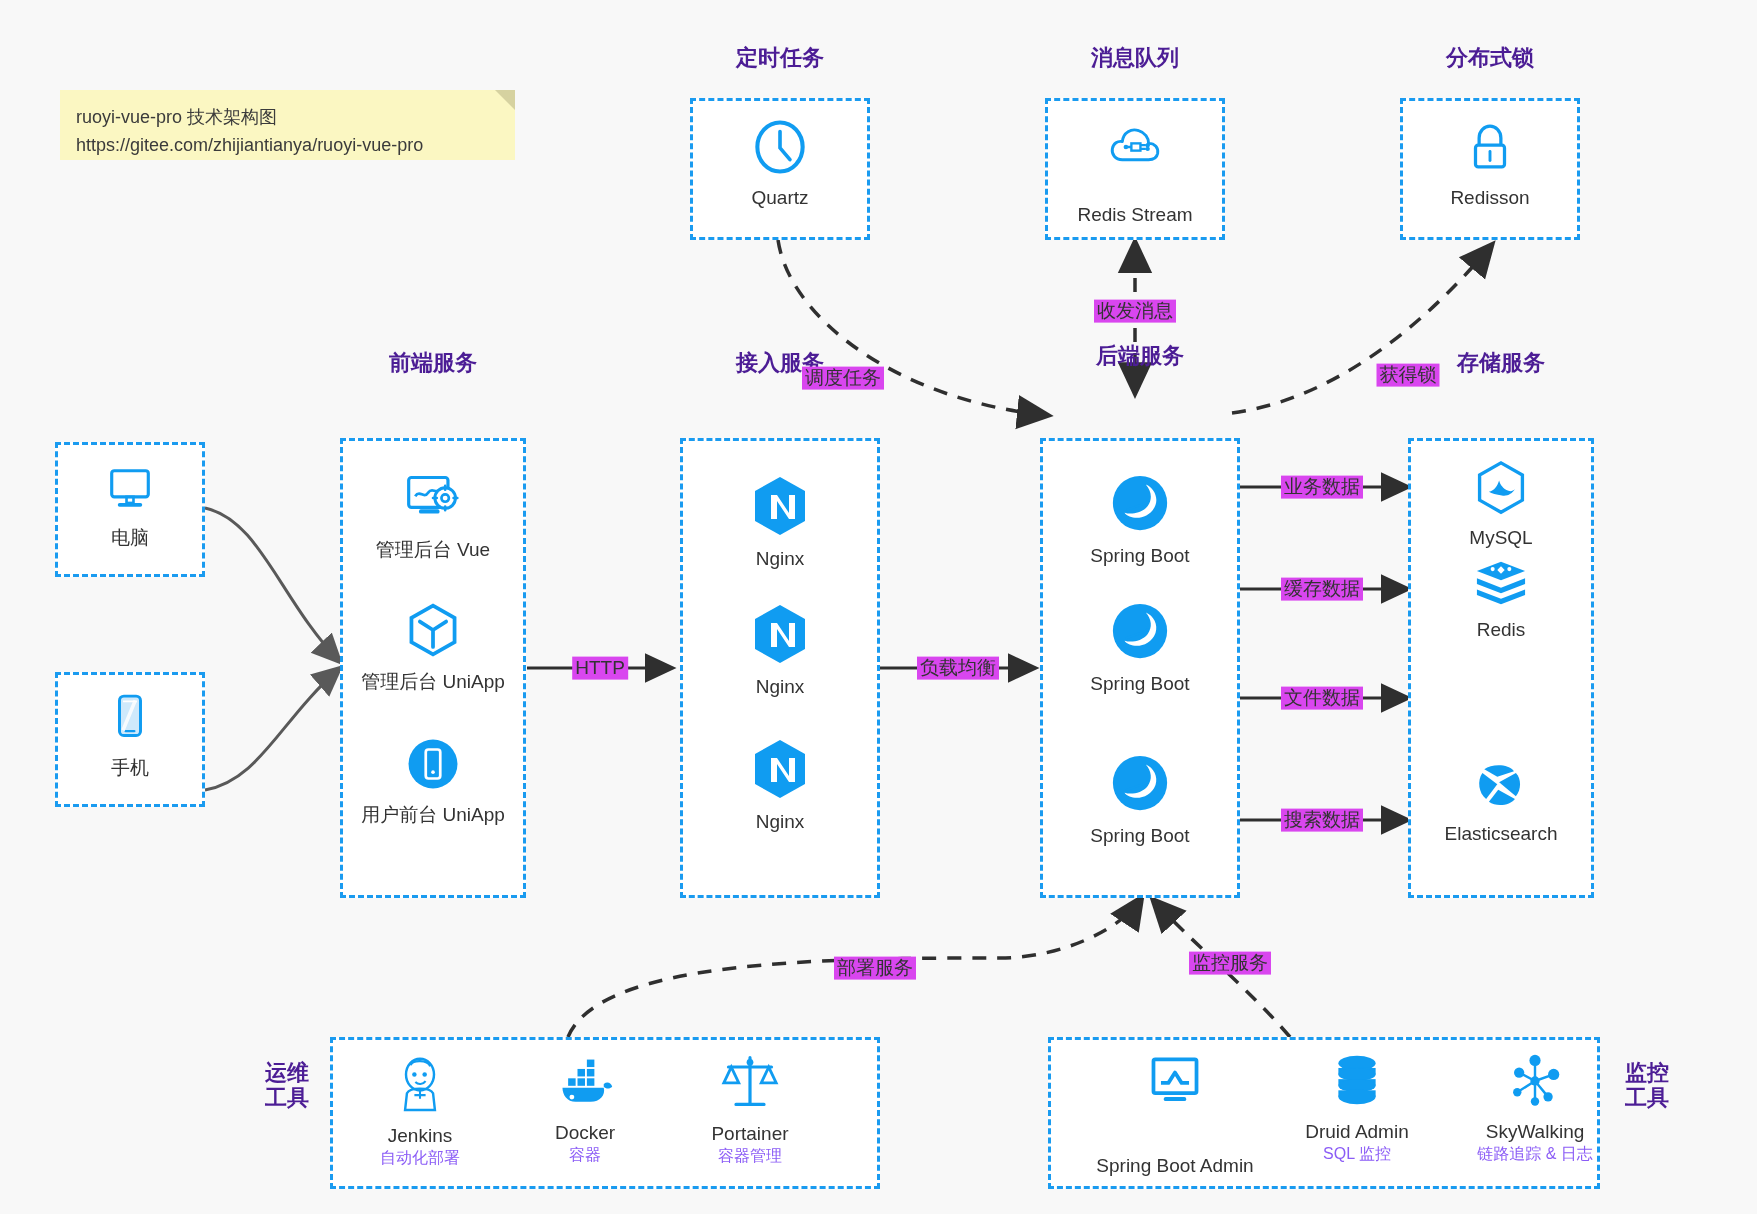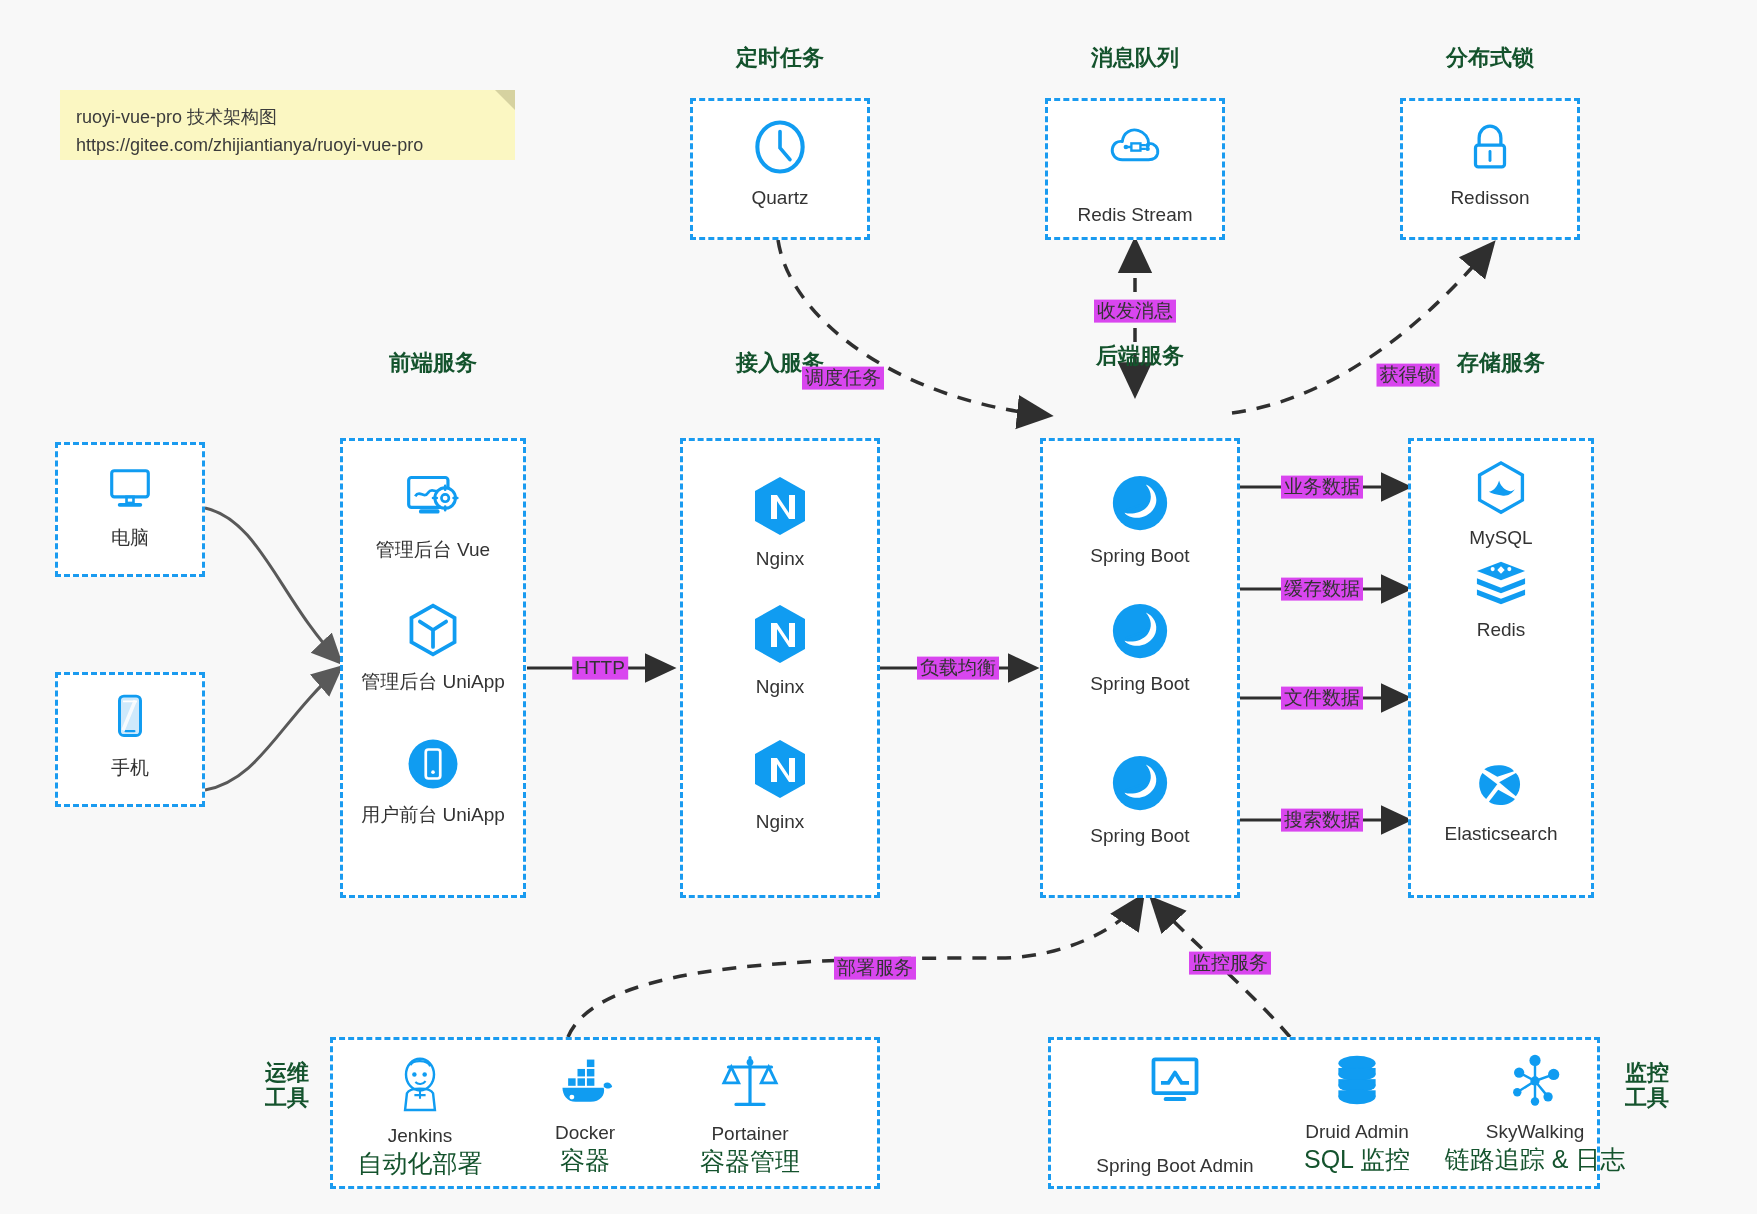--- a/index.html
+++ b/index.html
@@ -13,21 +13,21 @@
 
   
   .group{
     position:absolute;
     border:3px dashed #1a9bf0;
     background:#ffffff;
     box-sizing:border-box;
   }
   .grp-title{
     position:absolute;
-    color:#14532d;
+    color:#4c1d95;
     font-weight:bold;
     font-size:22px;
     text-align:center;
     white-space:nowrap;
     line-height:1.15;
   }
 
   
   .node{
     position:absolute;
@@ -39,21 +39,21 @@
   }
   .node .lbl{
     margin-top:6px;
     font-size:19px;
     color:#333333;
     text-align:center;
     white-space:nowrap;
     line-height:1.25;
   }
   .node .lbl2{
-    font-size:25px;color:#14532d;text-align:left;white-space:nowrap;line-height:1.25;
+    font-size:16px;color:#8b5cf6;text-align:left;white-space:nowrap;line-height:1.25;
   }
   .ico{display:block;}
 
   
   .edge-label{
     position:absolute;
     font-size:19px;
     color:#333333;
     background:#d946ef;
     white-space:nowrap;

